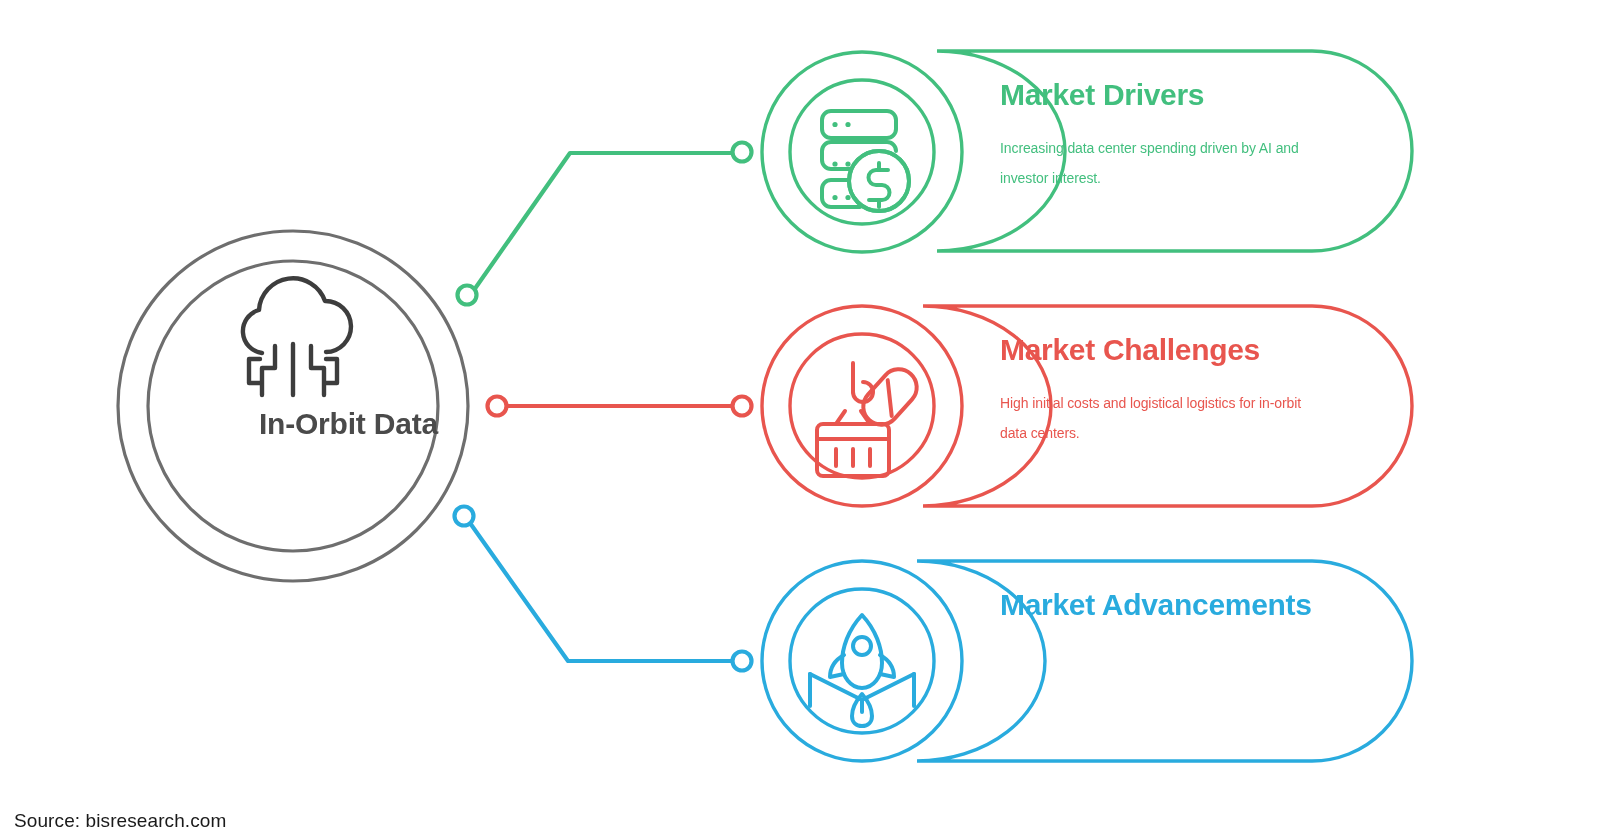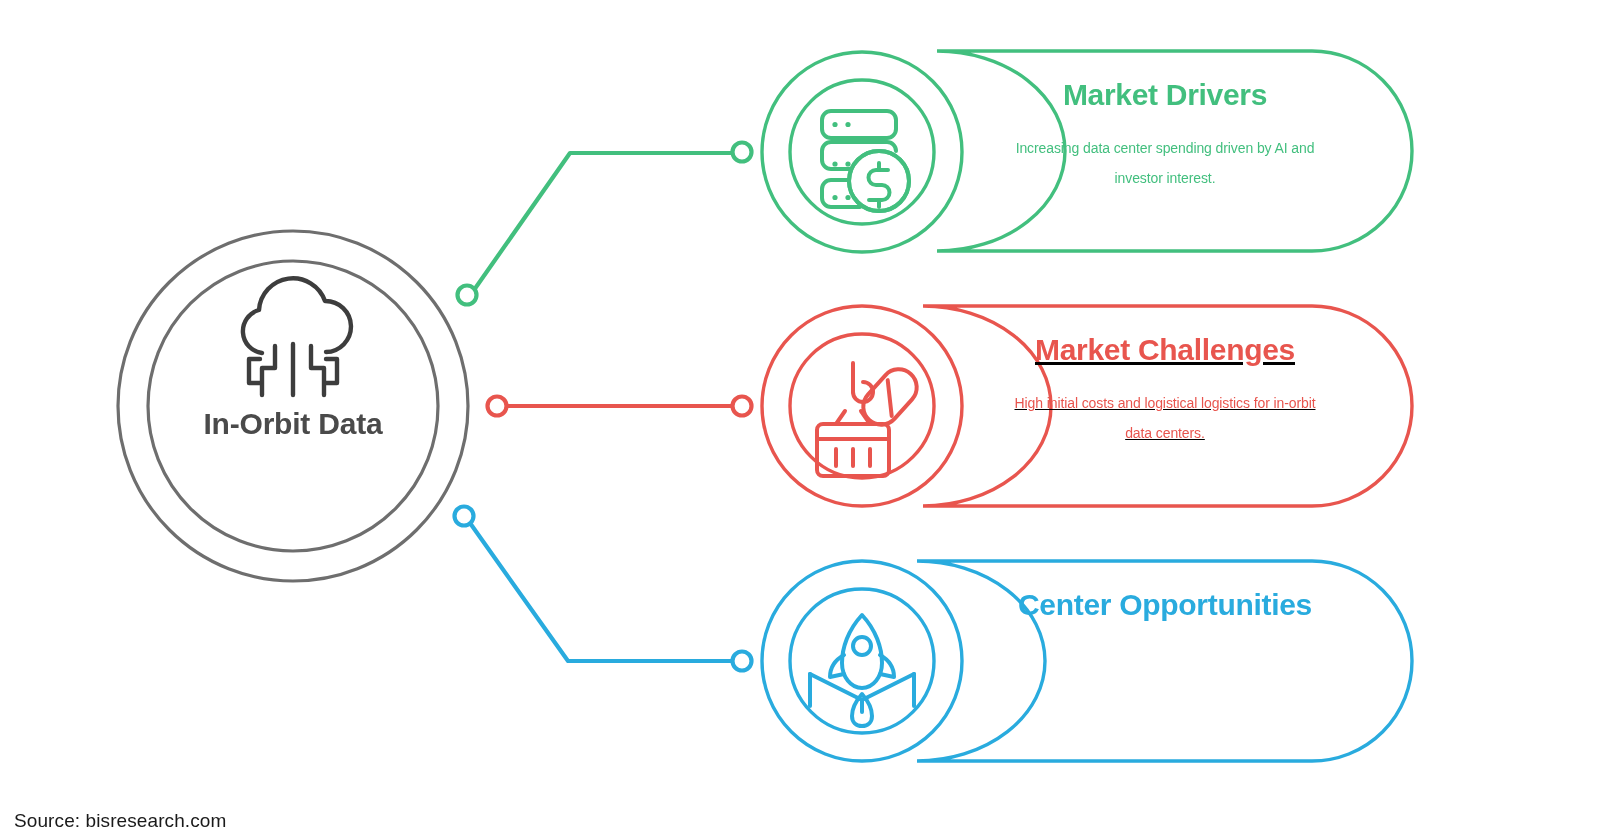--- a/index.html
+++ b/index.html
@@ -29,50 +29,49 @@
     width: 1600px;
     height: 832px;
   }
 
   
   .hub-title {
     position: absolute;
     left: 148px;
     top: 404px;
     width: 290px;
-    text-align: center;
+    text-align: right;
     font-size: 30px;
     font-weight: bold;
     line-height: 39px;
     color: #4a4a4a;
     letter-spacing: -0.2px;
   }
   .hub-title .ln { display: block; }
 
   .card-text {
     position: absolute;
     width: 330px;
-    text-align: center;
   }
   .card-heading {
     font-size: 30px;
     font-weight: bold;
     line-height: 34px;
     letter-spacing: -0.3px;
     margin: 0 0 22px 0;
   }
   .card-body {
     font-size: 14px;
     line-height: 29.5px;
     letter-spacing: -0.1px;
     margin: 0;
   }
 
   #text-drivers       { left: 1000px; top: 78px; }
-  #text-challenges    { left: 1000px; top: 333px; text-decoration: underline; }
+  #text-challenges    { left: 1000px; top: 333px; }
   #text-opportunities { left: 1000px; top: 588px; }
 
   .src-note {
     position: absolute;
     left: 14px;
     top: 810px;
     font-size: 19px;
     color: #1a1a1a;
     letter-spacing: 0.1px;
   }
@@ -213,18 +212,18 @@
     <p class="card-heading" style="color:#42bf7e">Market Drivers</p>
     <p class="card-body" style="color:#42bf7e">Increasing data center spending driven by AI and investor interest.</p>
   </div>
 
   <div class="card-text" id="text-challenges">
     <p class="card-heading" style="color:#e8554e">Market Challenges</p>
     <p class="card-body" style="color:#e8554e">High initial costs and logistical logistics for in-orbit data centers.</p>
   </div>
 
   <div class="card-text" id="text-opportunities">
-    <p class="card-heading" style="color:#29abde">Center Opportunities</p>
+    <p class="card-heading" style="color:#29abde">Market Advancements</p>
   </div>
 
   <div class="src-note">Source: bisresearch.com</div>
 
 </div>
 
 </body></html>

